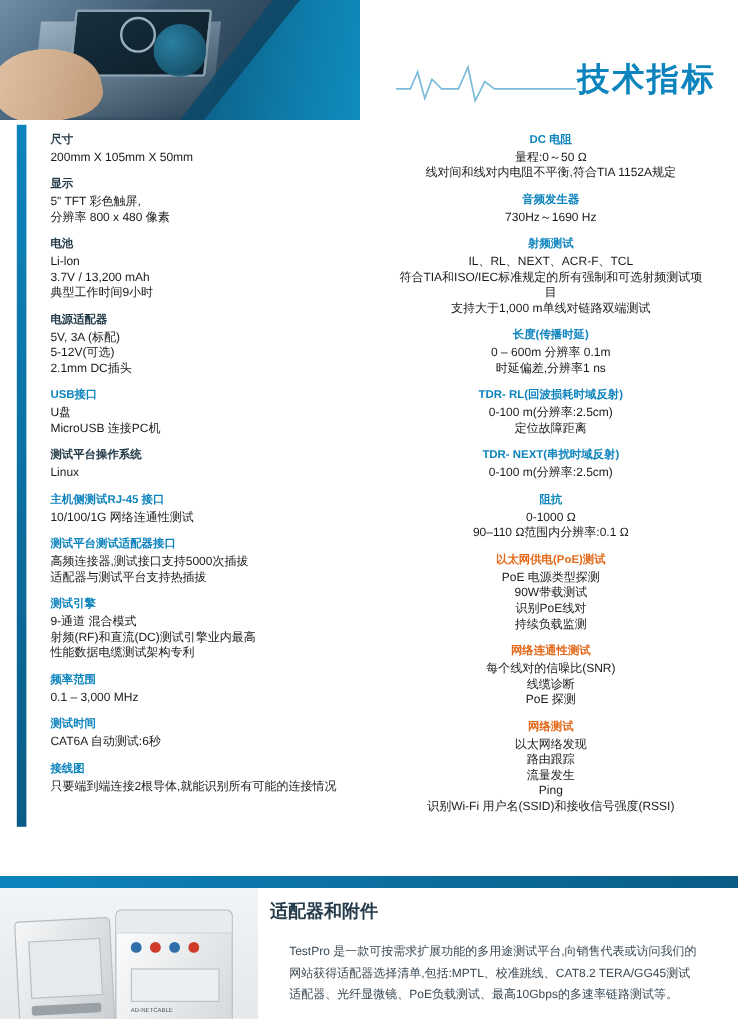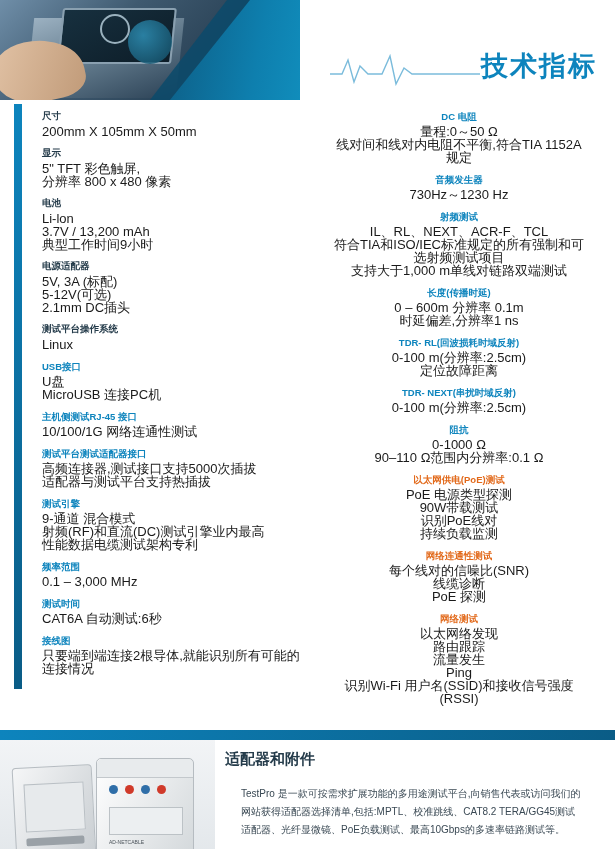--- a/index.html
+++ b/index.html
@@ -82,24 +82,24 @@
   .col{
     position:absolute;top:0;width:258px;
   }
   .col.left{left:0;}
   .col.right{left:288px;text-align:center;}
   .blk{margin-bottom:9px;}
   .blk h4{
     margin:0 0 2px 0;font-size:9.5px;font-weight:bold;line-height:13px;
   }
   .blk p{
-    margin:0;font-size:13px;line-height:13px;color:#1a1a1a;white-space:pre-line;
+    margin:0;font-size:10px;line-height:13px;color:#1a1a1a;white-space:pre-line;
   }
   .t-blue h4{color:#0d84bd;}
-  .t-dark h4{color:#243b4a;font-family:Liberation Mono, monospace;}
+  .t-dark h4{color:#243b4a;}
   .t-orange h4{color:#e2691a;}
   
   .footer{
     position:absolute;left:0;top:730px;width:615px;height:155px;
     background:#ffffff;overflow:hidden;
   }
   .footer-band{
     position:absolute;left:0;top:0;width:615px;height:10px;
     background:linear-gradient(90deg,#0d84bd,#0a5c86);
   }
@@ -177,28 +177,28 @@
         <p>Li-lon
 3.7V / 13,200 mAh
 典型工作时间9小时</p>
       </div>
       <div class="blk t-dark">
         <h4>电源适配器</h4>
         <p>5V, 3A (标配)
 5-12V(可选)
 2.1mm DC插头</p>
       </div>
-      <div class="blk t-dark">
-        <h4>测试平台操作系统</h4>
-        <p>Linux</p>
-      </div>
       <div class="blk t-blue">
         <h4>USB接口</h4>
         <p>U盘
 MicroUSB 连接PC机</p>
+      </div>
+      <div class="blk t-dark">
+        <h4>测试平台操作系统</h4>
+        <p>Linux</p>
       </div>
       <div class="blk t-blue">
         <h4>主机侧测试RJ-45 接口</h4>
         <p>10/100/1G 网络连通性测试</p>
       </div>
       <div class="blk t-blue">
         <h4>测试平台测试适配器接口</h4>
         <p>高频连接器,测试接口支持5000次插拔
 适配器与测试平台支持热插拔</p>
       </div>
@@ -223,21 +223,21 @@
     </div>
 
     <div class="col right">
       <div class="blk t-blue">
         <h4>DC 电阻</h4>
         <p>量程:0～50 Ω
 线对间和线对内电阻不平衡,符合TIA 1152A规定</p>
       </div>
       <div class="blk t-blue">
         <h4>音频发生器</h4>
-        <p>730Hz～1230 Hz</p>
+        <p>730Hz～1690 Hz</p>
       </div>
       <div class="blk t-blue">
         <h4>射频测试</h4>
         <p>IL、RL、NEXT、ACR-F、TCL
 符合TIA和ISO/IEC标准规定的所有强制和可选射频测试项目
 支持大于1,000 m单线对链路双端测试</p>
       </div>
       <div class="blk t-blue">
         <h4>长度(传播时延)</h4>
         <p>0 – 600m 分辨率 0.1m

